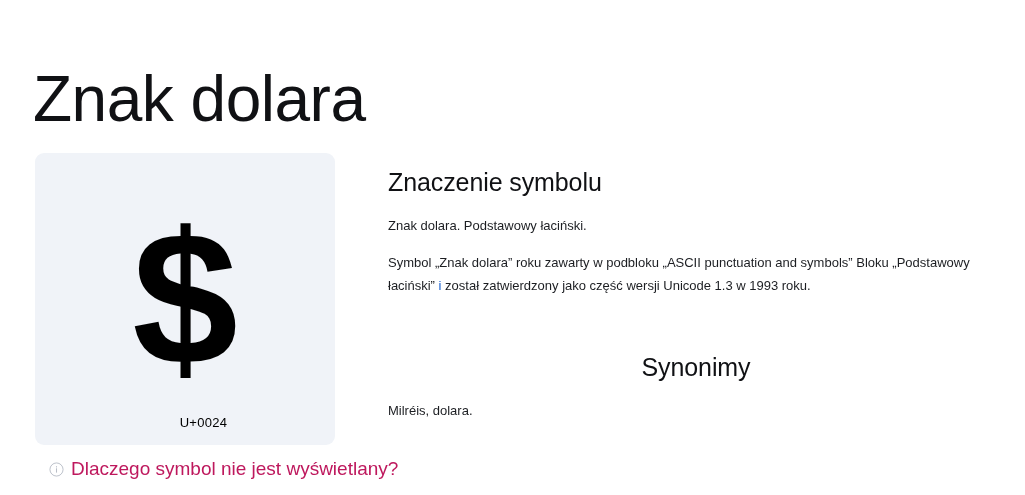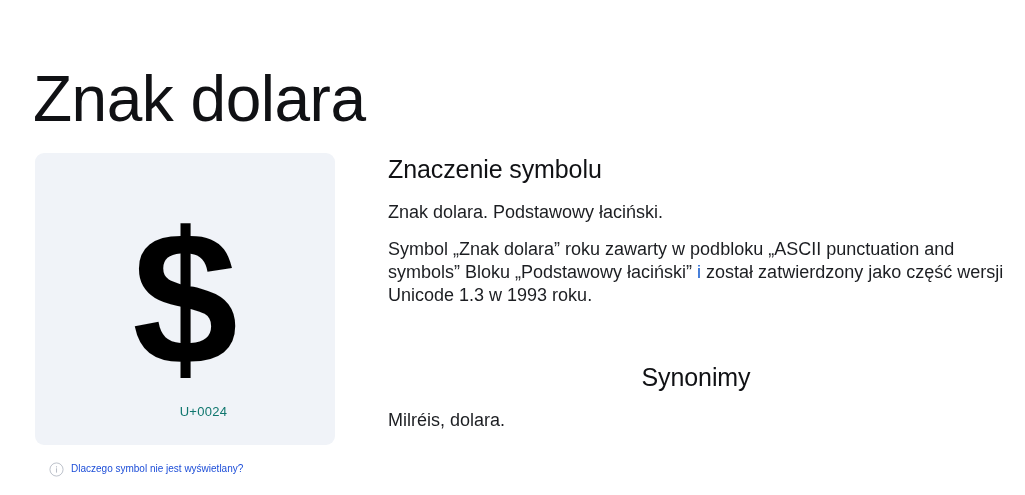--- a/index.html
+++ b/index.html
@@ -61,72 +61,72 @@
     font-size: 190px;
     line-height: 190px;
     font-weight: 700;
     color: #000000;
     user-select: text;
   }
   .symbol-code {
     position: absolute;
     left: 0;
     right: 0;
-    bottom: 24px;
+    bottom: 13px;
     text-align: center;
     font-size: 13px;
     line-height: 18px;
-    color: #0f766e;
+    color: #000000;
     letter-spacing: 0.3px;
     padding-left: 37px;
   }
 
   .why-row {
     position: absolute;
     left: 14px;
     top: 308px;
     display: flex;
     align-items: center;
     gap: 7px;
     cursor: pointer;
   }
   .info-icon {
     width: 15px;
     height: 15px;
     flex: 0 0 15px;
     display: block;
   }
   .why-text {
-    font-size: 10px;
+    font-size: 19px;
     line-height: 16px;
-    color: #1d4ed8;
+    color: #be185d;
     white-space: nowrap;
   }
 
   
   .content-column {
     position: absolute;
     left: 388px;
     top: 150px;
     width: 616px;
   }
   .section-heading {
     font-size: 25px;
     line-height: 32px;
     font-weight: 400;
     color: #101114;
-    margin: 3px 0 16px 0;
+    margin: 16px 0 16px 0;
     letter-spacing: -0.1px;
   }
   .section-heading.second {
     margin-top: 54px;
     text-align: center;
   }
   .body-text {
-    font-size: 18px;
+    font-size: 13px;
     line-height: 23px;
     color: #1c1e22;
     margin: 0 0 14px 0;
   }
   .body-text:last-child { margin-bottom: 0; }
   .inline-link {
     color: #1a60d0;
     text-decoration: none;
     cursor: pointer;
   }

